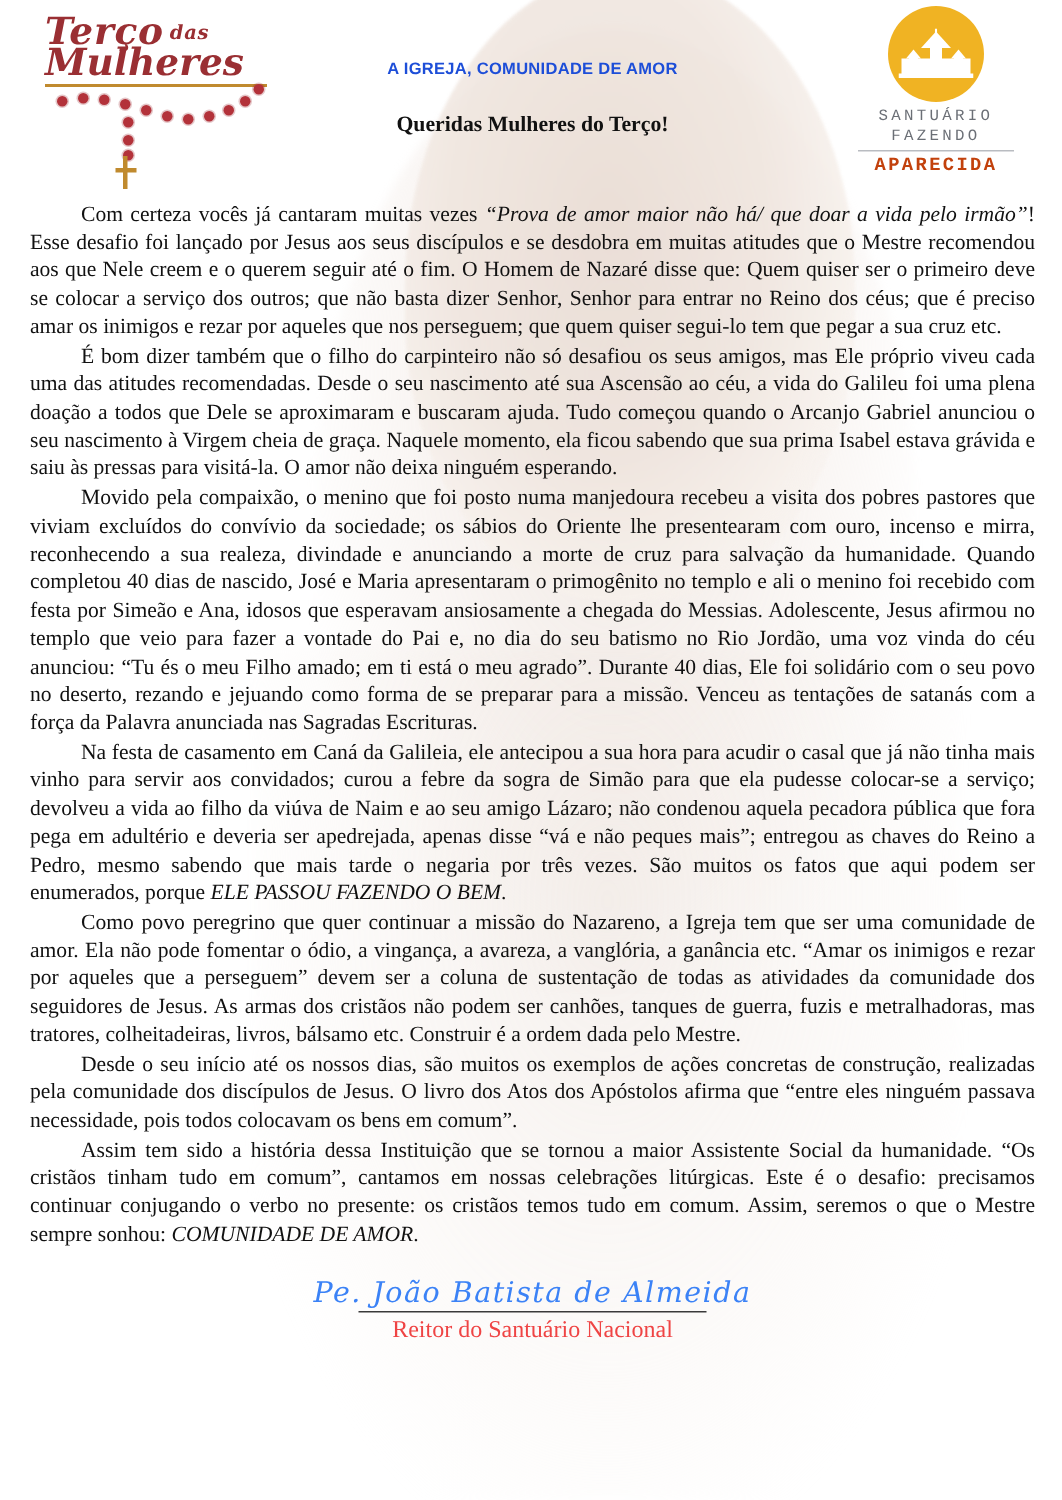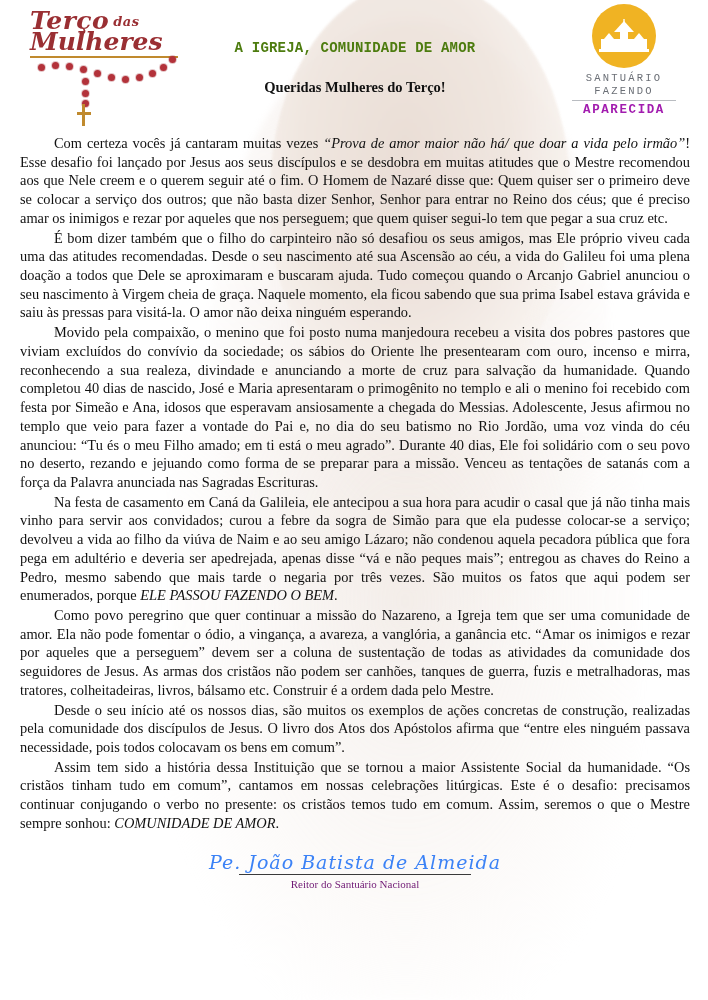--- a/index.html
+++ b/index.html
@@ -148,36 +148,36 @@
     font-family: Liberation Mono, monospace;
     font-size: 10.5px;
     letter-spacing: 2.2px;
     color: #6b6f76;
     line-height: 1.25;
   }
   .ls-name .aparecida {
     font-weight: bold;
     letter-spacing: 1.6px;
     font-size: 12.5px;
-    color: #a21caf;
+    color: #c2410c;
   }
   .ls-rule { width: 104px; height: 1px; background: #b9bcc1; margin: 2px auto 2px auto; }
 
   
   .titles {
     position: absolute;
     left: 0; right: 0;
     top: 40px;
     text-align: center;
   }
   .doc-title {
-    font-family: Liberation Mono, monospace;
-    font-weight: bold;
-    font-size: 14px;
-    color: #4d7c0f;
+    font-family: Liberation Sans, sans-serif;
+    font-weight: bold;
+    font-size: 11px;
+    color: #1d4ed8;
     letter-spacing: .2px;
   }
   .doc-greeting {
     font-family: "Liberation Serif", serif;
     font-weight: bold;
     font-size: 14.5px;
     color: #111;
     margin-top: 23px;
   }
 
@@ -206,22 +206,22 @@
     font-size: 19px;
     color: #3b82f6;
     letter-spacing: 1px;
   }
   .sig-rule {
     width: 232px; height: 1px;
     background: #3a3a3a;
     margin: 1px auto 3px auto;
   }
   .sig-role {
-    font-size: 11px;
-    color: #701a75;
+    font-size: 16px;
+    color: #ef4444;
   }
 </style>
 </head>
 <body>
 
 <div class="watermark">
   <div class="wm-hair"></div>
   <div class="wm-face"></div>
   <div class="wm-body"></div>
 </div>

